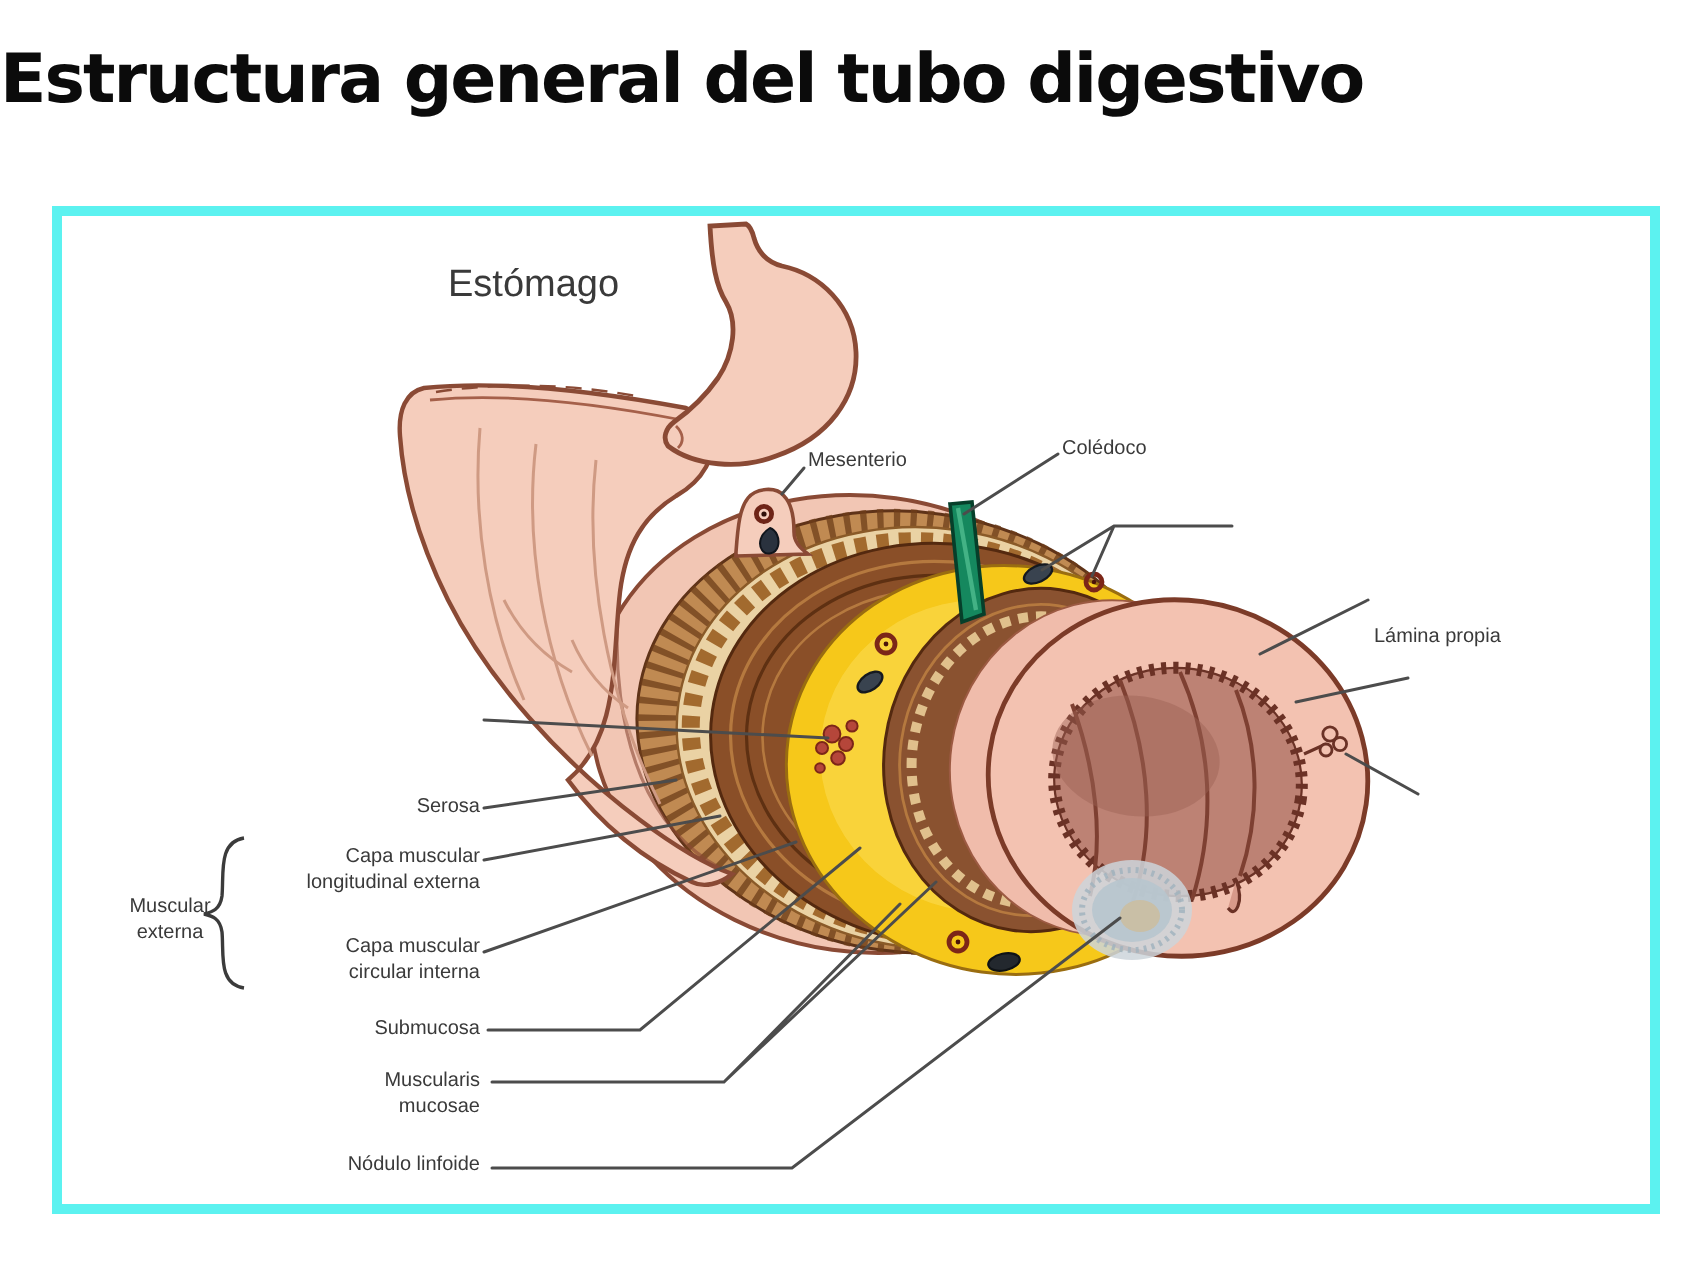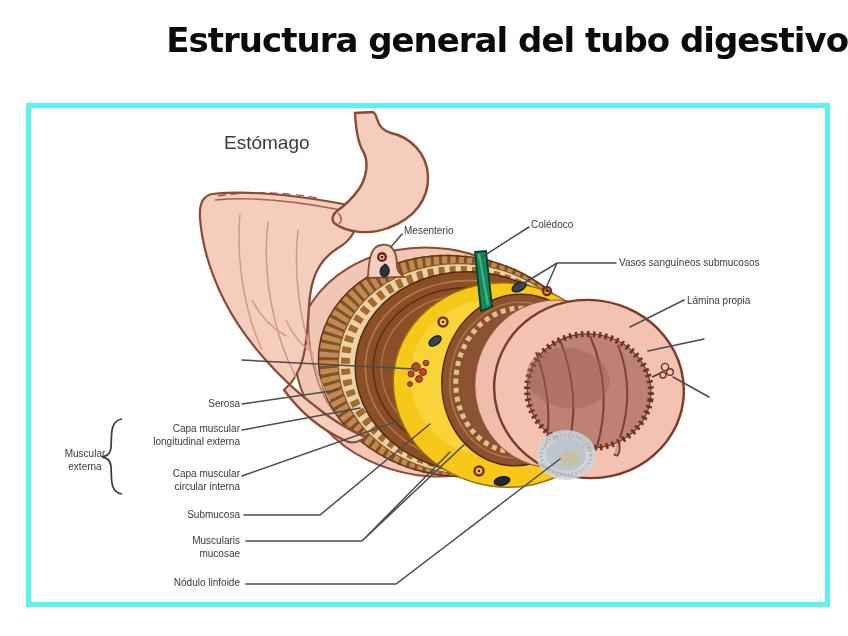--- a/index.html
+++ b/index.html
@@ -1,18 +1,18 @@
 <!DOCTYPE html>
 <html><head>
 <meta charset="utf-8">
 <style>
   html,body{margin:0;padding:0;background:#ffffff;}
   .slide{position:relative;width:848px;height:636px;background:#ffffff;overflow:hidden;
          font-family:"Liberation Sans","DejaVu Sans",sans-serif;}
-  .title{position:absolute;left:0;top:20px;width:848px;text-align:right;margin:0;
+  .title{position:absolute;left:0;top:20px;width:848px;text-align:left;margin:0;
          font-family:"DejaVu Sans",sans-serif;font-weight:bold;font-size:34px;
          letter-spacing:-1px;color:#0b0b0b;}
   .figure-box{position:absolute;left:26px;top:103px;width:794px;height:494px;
               background:#ffffff;border:5px solid #5cf2f0;}
   .figure-box svg{position:absolute;left:0;top:0;}
   .lbl{position:absolute;font-size:10px;line-height:13px;color:#3a3a3a;
        white-space:pre-line;}
   .lbl.r{text-align:right;right:608px;}
   .lbl.c{text-align:center;}
   .lbl.big{font-size:19px;}
@@ -156,22 +156,21 @@
       </g>
 
       <path d="M122,419 C109,421 112,437 111,448 C110,455 106,456 102,457
                C106,458 110,459 111,466 C112,477 109,492 122,494" fill="none" stroke="#3b3b3b" stroke-width="1.7"></path>
     </svg>
   </div>
 
   <div class="lbl big" style="left:224px;top:136px;">Estómago</div>
   <div class="lbl" style="left:404px;top:224px;">Mesenterio</div>
   <div class="lbl" style="left:531px;top:218px;">Colédoco</div>
-  <div class="lbl" style="left:619px;top:256px;">Vasos sanguíneos submucosos</div>
-  <div class="lbl" style="left:687px;top:294px;">Lámina propia</div>
+  <div class="lbl" style="left:687px;top:312px;">Lámina propia</div>
 
   <div class="lbl r" style="top:397px;">Serosa</div>
   <div class="lbl r" style="top:422px;">Capa muscular
 longitudinal externa</div>
   <div class="lbl r" style="top:467px;">Capa muscular
 circular interna</div>
   <div class="lbl r" style="top:508px;">Submucosa</div>
   <div class="lbl r" style="top:534px;margin-left:21px;">Muscularis
 mucosae</div>
   <div class="lbl r" style="top:576px;">Nódulo linfoide</div>

